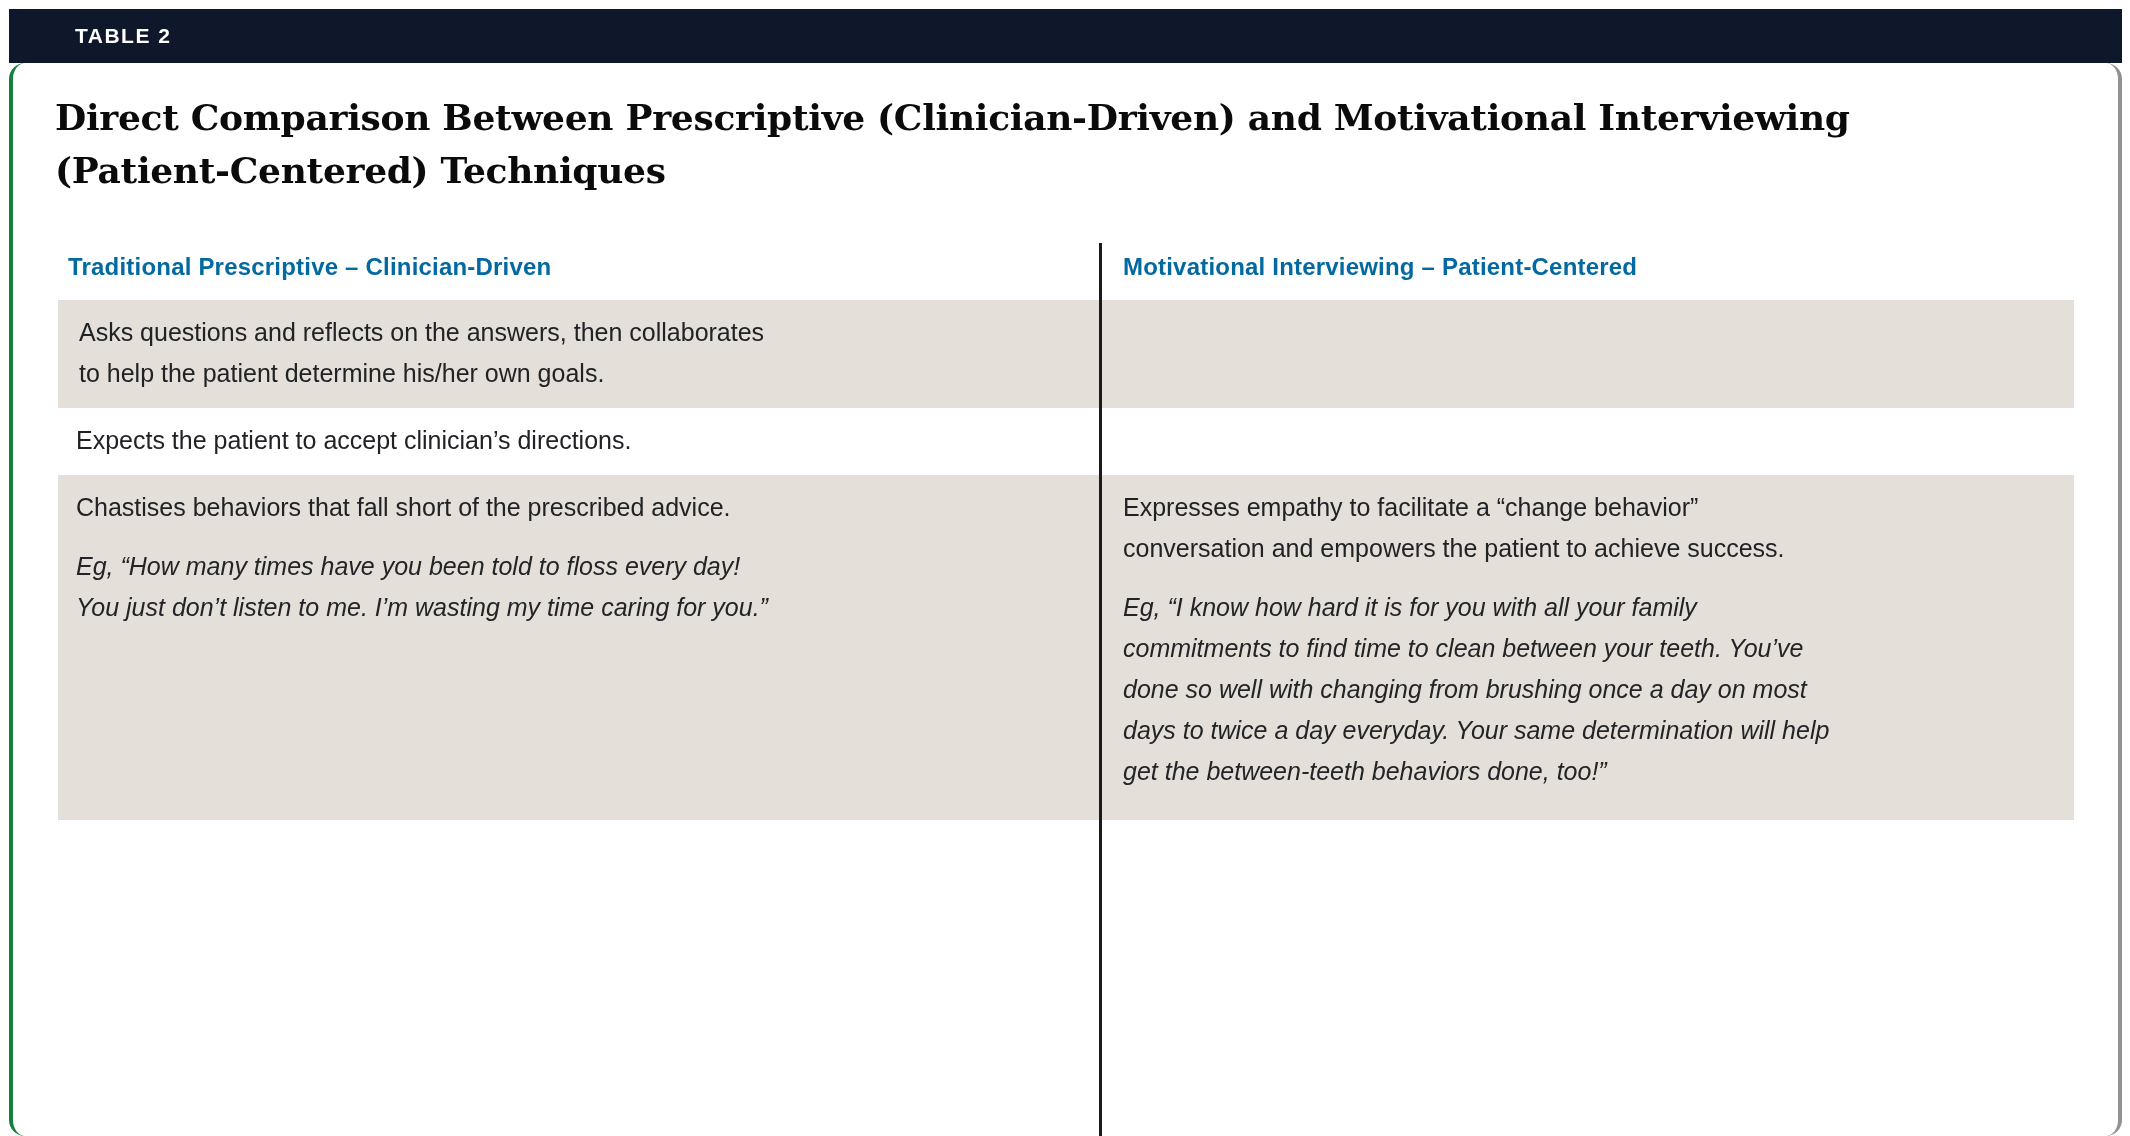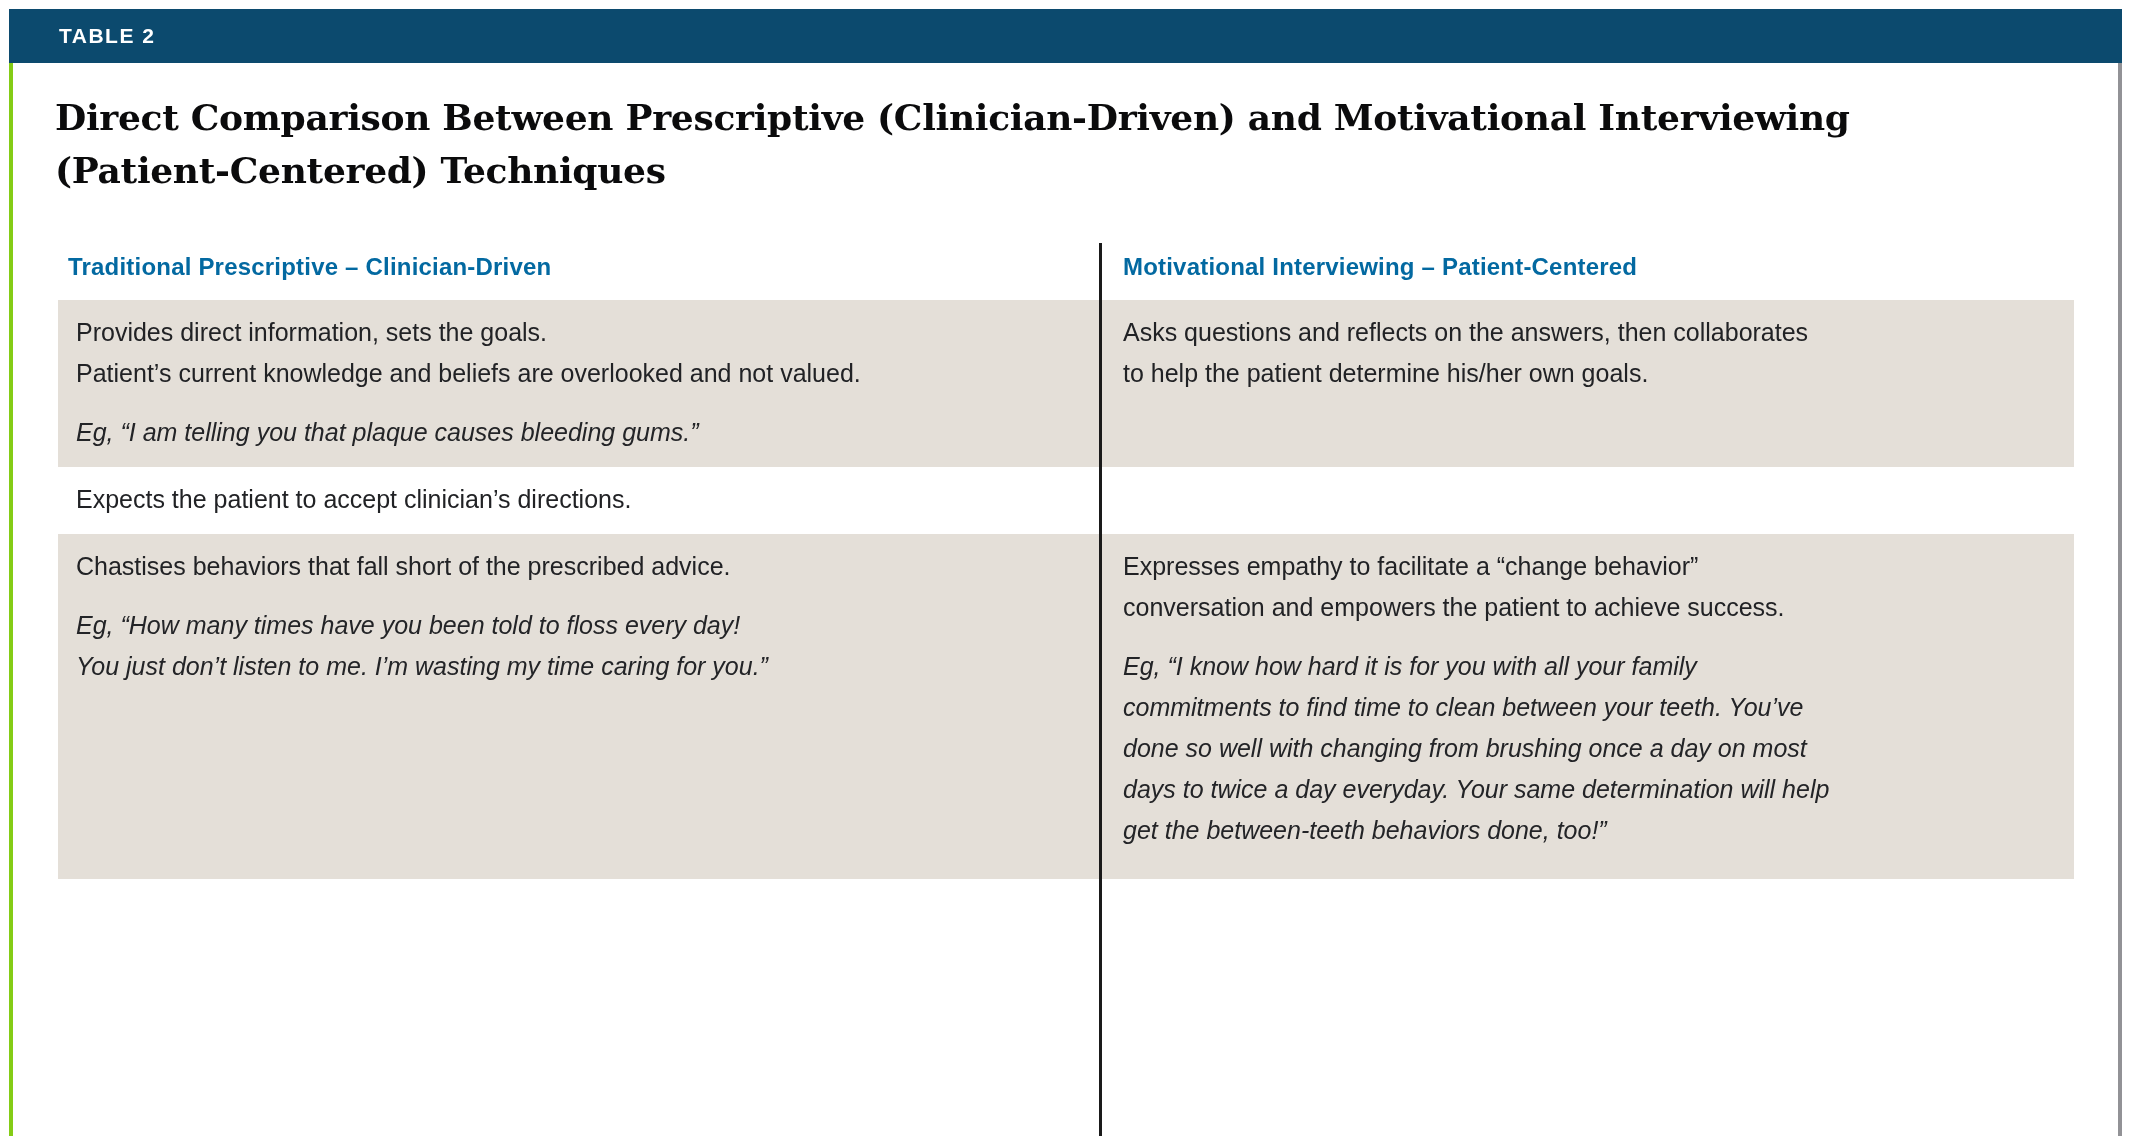--- a/index.html
+++ b/index.html
@@ -16,38 +16,39 @@
   }
   .frame {
     position: absolute;
     left: 9px;
     top: 9px;
     width: 2113px;
     height: 1127px;
   }
   .bar {
     height: 54px;
-    background: #0c4a6e;
+    background: #0f172a;
     color: #ffffff;
     display: flex;
     align-items: center;
-    padding-left: 50px;
+    padding-left: 66px;
     box-sizing: border-box;
     font-size: 21px;
     font-weight: bold;
     letter-spacing: 1.5px;
   }
   .content {
     position: relative;
     height: 1073px;
     box-sizing: border-box;
-    border-left: 4px solid #84cc16;
+    border-left: 4px solid #15803d;
     border-right: 4px solid #929296;
     background: #ffffff;
     overflow: hidden;
+    border-radius: 16px;
   }
   .title {
     margin: 28px 40px 0 42px;
     font-family: "DejaVu Serif", "Liberation Serif", serif;
     font-weight: bold;
     font-size: 36px;
     line-height: 53px;
     color: #0b0b0c;
     white-space: pre-line;
     letter-spacing: -0.3px;
@@ -116,25 +117,20 @@
     <div class="grid">
 
       <div class="divider"></div>
 
       <div class="hrow">
         <div class="hcell left">Traditional Prescriptive – Clinician-Driven</div>
         <div class="hcell right">Motivational Interviewing – Patient-Centered</div>
       </div>
 
       <div class="row shaded">
-        <div class="cell left">
-          <p class="statement">Provides direct information, sets the goals.
-Patient’s current knowledge and beliefs are overlooked and not valued.</p>
-          <p class="example">Eg, “I am telling you that plaque causes bleeding gums.”</p>
-        </div>
         <div class="cell right">
           <p class="statement">Asks questions and reflects on the answers, then collaborates
 to help the patient determine his/her own goals.</p>
         </div>
       </div>
 
       <div class="row">
         <div class="cell left">
           <p class="statement">Expects the patient to accept clinician’s directions.</p>
         </div>

